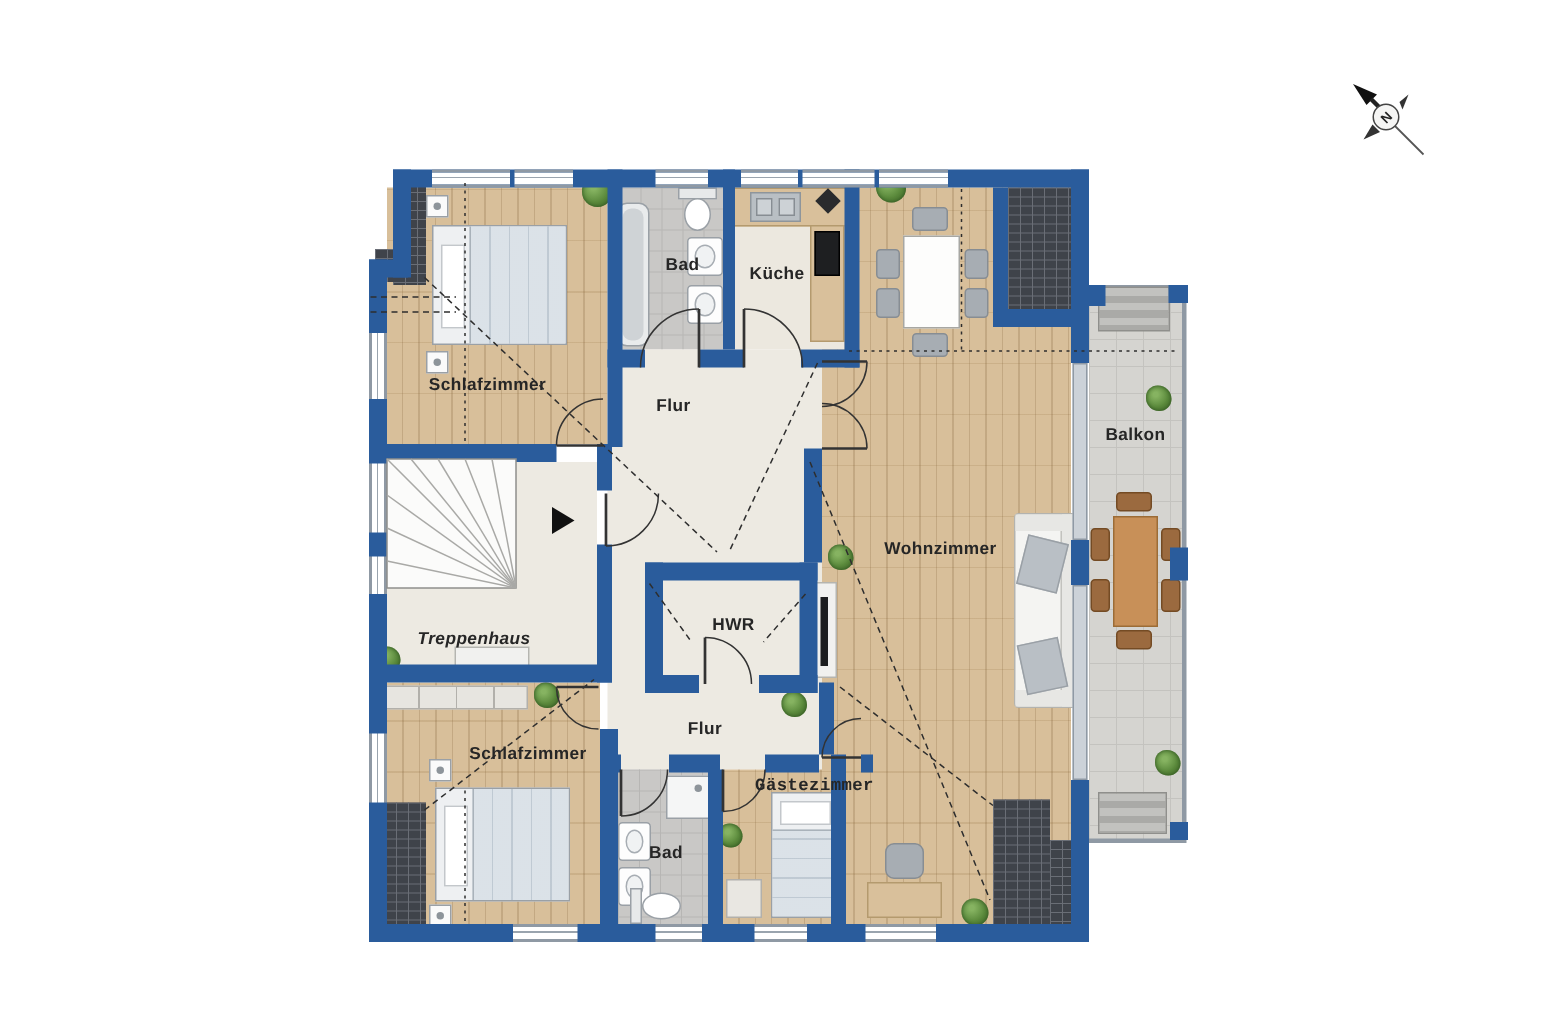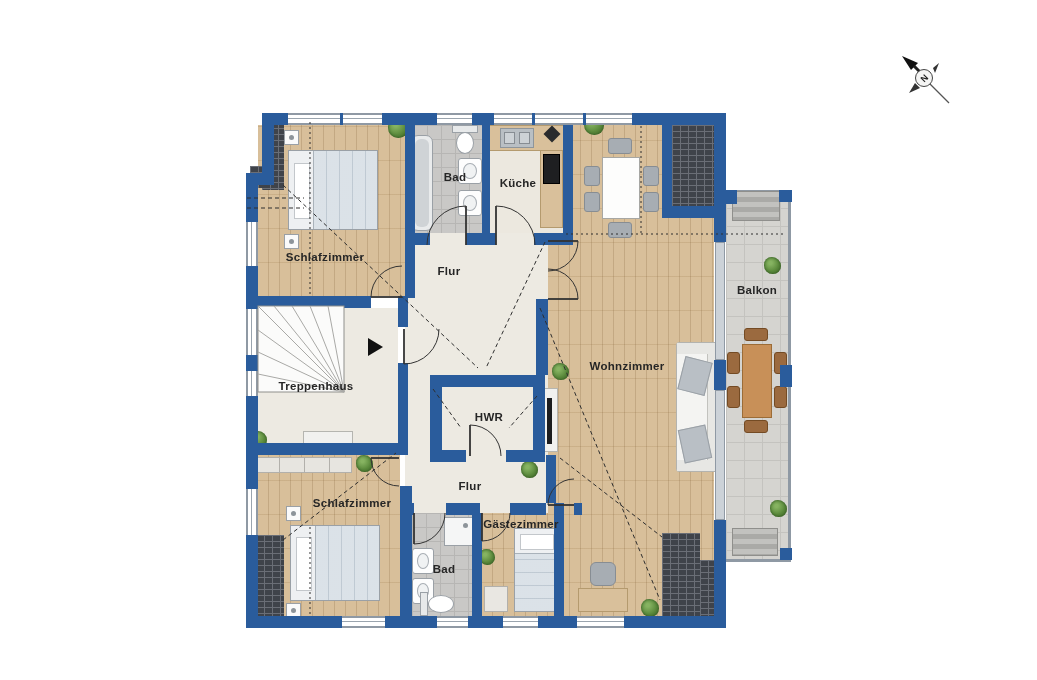--- a/index.html
+++ b/index.html
@@ -317,20 +317,20 @@
       <text x="924" y="81.5" text-anchor="middle" font-size="9" font-weight="bold" fill="#222" transform="rotate(-45 924 78)" font-family="Liberation Sans, sans-serif">N</text>
     </g>
   </svg>
 
   <div class="rlabel" style="left:325px;top:257px;">Schlafzimmer</div>
   <div class="rlabel" style="left:455px;top:177px;">Bad</div>
   <div class="rlabel" style="left:518px;top:183px;">Küche</div>
   <div class="rlabel" style="left:449px;top:271px;">Flur</div>
   <div class="rlabel" style="left:627px;top:366px;">Wohnzimmer</div>
   <div class="rlabel" style="left:757px;top:290px;">Balkon</div>
-  <div class="rlabel" style="left:316px;top:386px;">Treppenhaus</div>
+  <div class="rlabel" style="left:316px;top:426px;font-style:italic;">Treppenhaus</div>
   <div class="rlabel" style="left:489px;top:417px;">HWR</div>
   <div class="rlabel" style="left:470px;top:486px;">Flur</div>
   <div class="rlabel" style="left:352px;top:503px;">Schlafzimmer</div>
   <div class="rlabel" style="left:444px;top:569px;">Bad</div>
-  <div class="rlabel" style="left:521px;top:524px;">Gästezimmer</div>
+  <div class="rlabel" style="left:543px;top:524px;font-family:Liberation Mono, monospace;">Gästezimmer</div>
 
 </div>
 
 </body></html>

